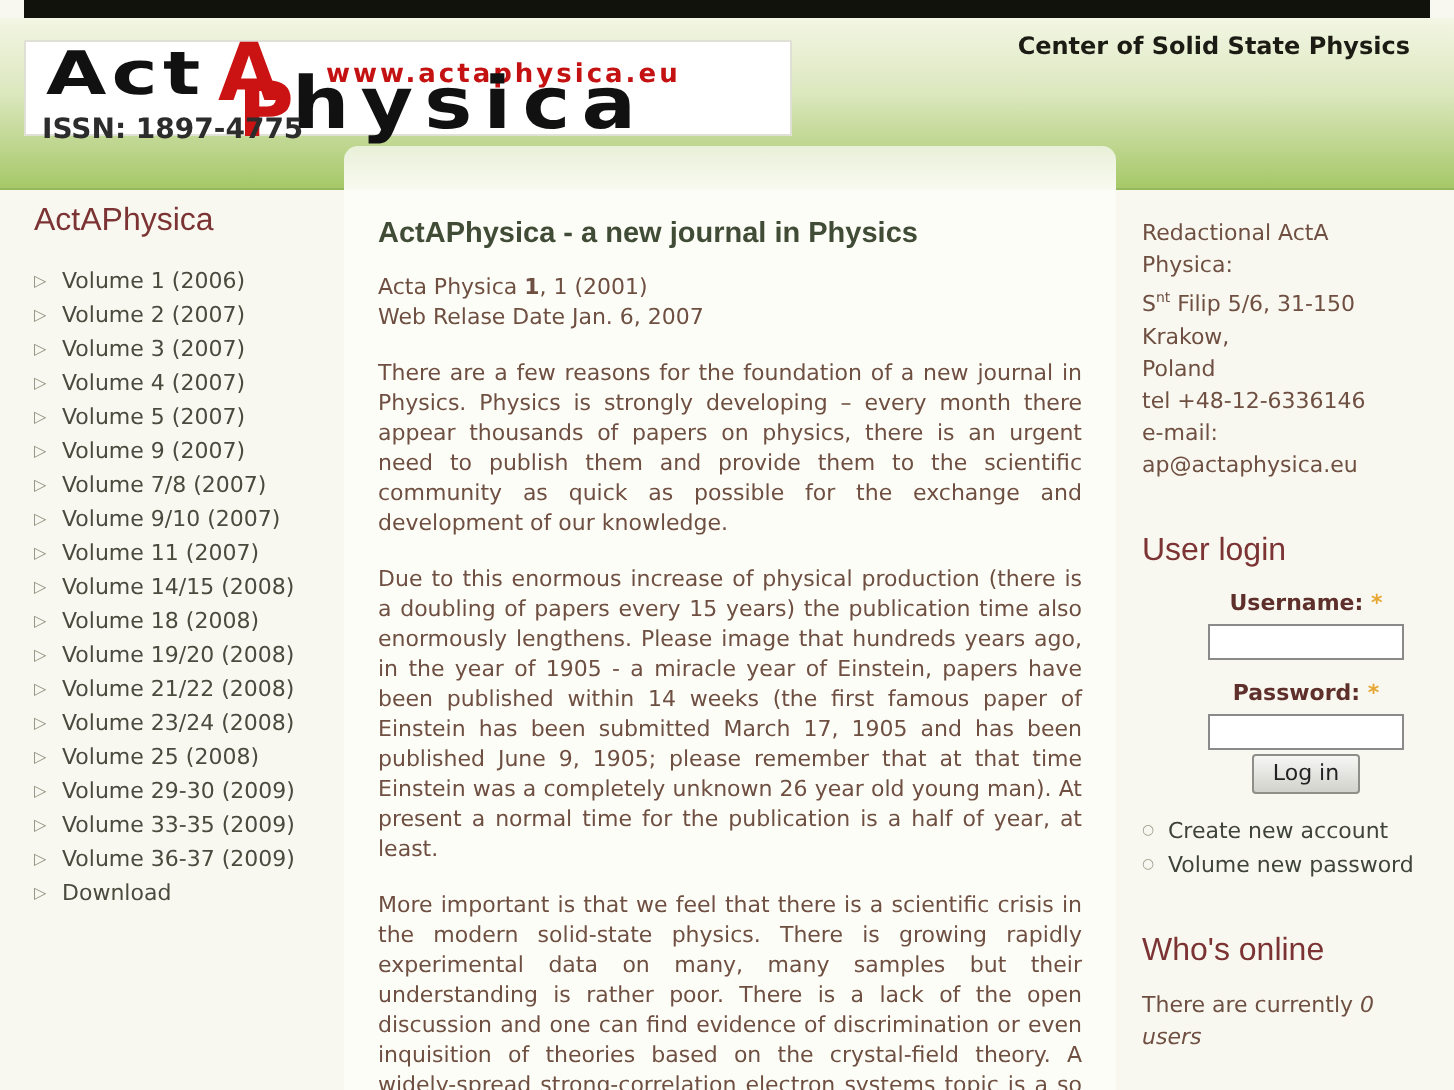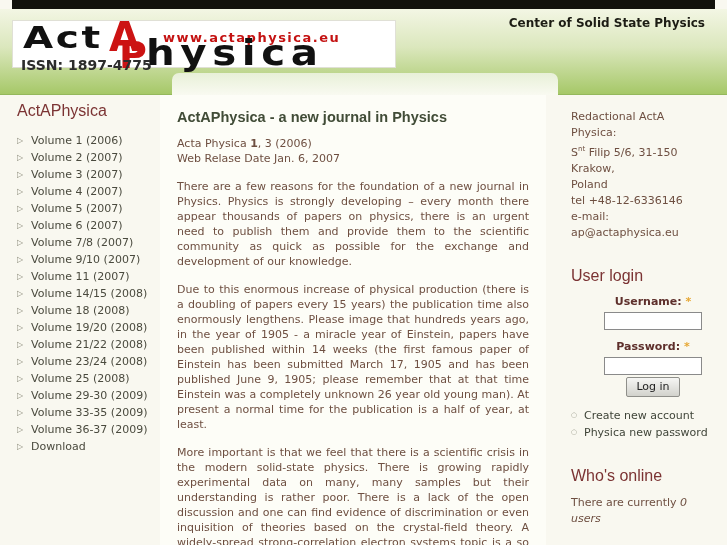--- a/index.html
+++ b/index.html
@@ -51,21 +51,21 @@
                letter-spacing:5px; transform:scaleX(1.12); transform-origin:left top; }
   .logo-issn { left:8px; top:37px; font-size:14px; font-weight:bold; color:#2c2c2c; }
 
   
   .main-tab {
     position:absolute; left:172px; top:73px; width:386px; height:22px;
     background:linear-gradient(#e8f0d8, #f9faf1);
     border-radius:7px 7px 0 0;
   }
   .main-col {
-    position:absolute; left:160px; top:95px; width:386px; bottom:0;
+    position:absolute; left:172px; top:95px; width:386px; bottom:0;
     background:#fdfdf7; padding:14px 17px 0 17px;
   }
   .left-col  { position:absolute; left:0;   top:86px; width:172px; bottom:0; padding:16px 0 0 17px; }
   .right-col { position:absolute; left:558px; top:95px; right:0;  bottom:0; padding:14px 18px 0 13px; }
 
   
   .sidebar-title {
     font-family:"Liberation Sans", sans-serif;
     font-size:16px; font-weight:normal; color:#7b3333; margin-bottom:12px;
   }
@@ -155,21 +155,21 @@
       <li class="nav-item">
         <span class="tri">▷</span>
         <span class="nav-label">Volume 4 (2007)</span>
       </li>
       <li class="nav-item">
         <span class="tri">▷</span>
         <span class="nav-label">Volume 5 (2007)</span>
       </li>
       <li class="nav-item">
         <span class="tri">▷</span>
-        <span class="nav-label">Volume 6 (2007)</span>
+        <span class="nav-label">Volume 9 (2007)</span>
       </li>
       <li class="nav-item">
         <span class="tri">▷</span>
         <span class="nav-label">Volume 7/8 (2007)</span>
       </li>
       <li class="nav-item">
         <span class="tri">▷</span>
         <span class="nav-label">Volume 9/10 (2007)</span>
       </li>
       <li class="nav-item">
@@ -214,21 +214,21 @@
       </li>
       <li class="nav-item">
         <span class="tri">▷</span>
         <span class="nav-label">Download</span>
       </li>
     </ul>
 </div>
 
 <div class="main-col">
   <h1 class="page-title">ActAPhysica - a new journal in Physics</h1>
-  <div class="citation"><span>Acta Physica </span><span class="bold">1</span><span>, 3 (2006)</span></div>
+  <div class="citation"><span>Acta Physica </span><span class="bold">1</span><span>, 1 (2001)</span></div>
   <div class="release">Web Relase Date Jan. 6, 2007</div>
   <div id="paragraphs">
       <p>There are a few reasons for the foundation of a new journal in Physics. Physics is strongly developing – every month there appear thousands of papers on physics, there is an urgent need to publish them and provide them to the scientific community as quick as possible for the exchange and development of our knowledge.</p>
       <p>Due to this enormous increase of physical production (there is a doubling of papers every 15 years) the publication time also enormously lengthens. Please image that hundreds years ago, in the year of 1905 - a miracle year of Einstein, papers have been published within 14 weeks (the first famous paper of Einstein has been submitted March 17, 1905 and has been published June 9, 1905; please remember that at that time Einstein was a completely unknown 26 year old young man). At present a normal time for the publication is a half of year, at least.</p>
       <p>More important is that we feel that there is a scientific crisis in the modern solid-state physics. There is growing rapidly experimental data on many, many samples but their understanding is rather poor. There is a lack of the open discussion and one can find evidence of discrimination or even inquisition of theories based on the crystal-field theory. A widely-spread strong-correlation electron systems topic is a so loosely defined subject that, in fact, this part of physics seems not to deserve to be called an exact science any more. After a mixed valence topic in the sixties, heavy-fermion compounds in the eighties and after an unexpected discovery of the high-temperature superconductivity in 1986 at present this name covers all compounds with transition metal atoms</p>
     </div>
 </div>
 
 <div class="right-col">
 
@@ -249,21 +249,21 @@
       <input class="text-input" type="password" value="" style="">
       <div><button class="login-btn">Log in</button></div>
     </div>
     <ul class="login-links" id="login-links">
         <li>
           <span class="circ">○</span>
           <span class="login-link-label">Create new account</span>
         </li>
         <li>
           <span class="circ">○</span>
-          <span class="login-link-label">Physica new password</span>
+          <span class="login-link-label">Volume new password</span>
         </li>
       </ul>
   </div>
 
   <div class="online-section">
     <h2 class="box-title">Who's online</h2>
     <div class="online-text"><span>There are currently </span><span class="it">0 users</span></div>
   </div>
 
 </div>

